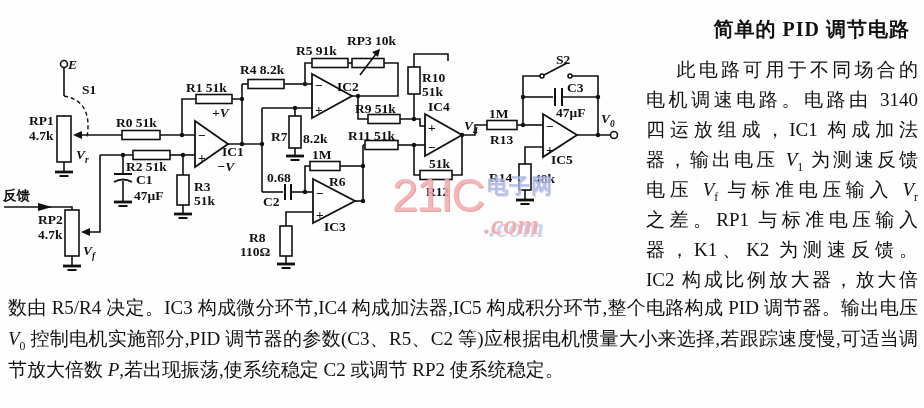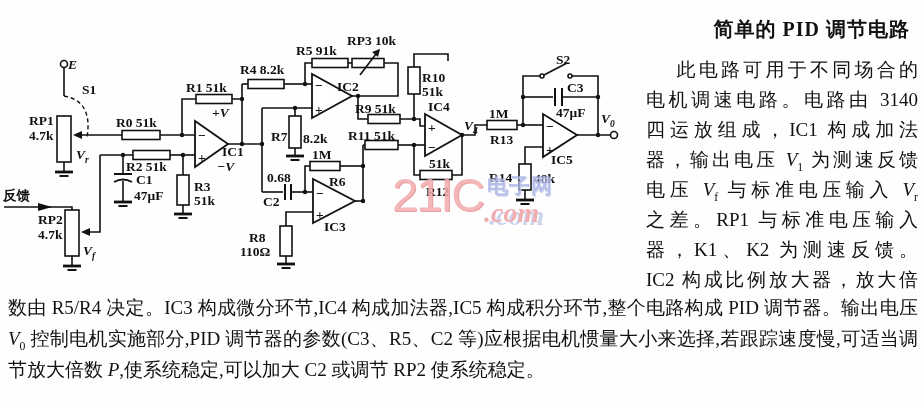--- a/index.html
+++ b/index.html
@@ -19,21 +19,21 @@
   sub{font-size:0.62em;line-height:0;}
   
   .bottom{position:absolute;left:8px;top:292px;width:910px;}
   .bottom .cn-line{line-height:31px;height:31px;}
   .bottom .cn-line.last{text-align-last:left;}
   
   .watermark{position:absolute;left:392px;top:169px;width:170px;height:64px;opacity:.85;}
   .wm-brand{position:absolute;left:0;top:2px;font-family:"Liberation Sans",sans-serif;
             font-weight:normal;font-size:47px;line-height:1;color:#f2abad;letter-spacing:-2px;
             text-shadow:1px 1px 0 #e98f92;}
-  .wm-suffix{position:absolute;left:92px;top:28px;font-family:"Liberation Serif",serif;
+  .wm-suffix{position:absolute;left:92px;top:40px;font-family:"Liberation Serif",serif;
              font-style:italic;font-weight:bold;font-size:28px;color:#efa0a3;
              text-shadow:5px 3px 0 #c7cdeb;}
   .wm-site{position:absolute;left:95px;top:3px;font-family:"Liberation Sans",sans-serif;
            font-weight:bold;font-size:21px;color:#a9b3e2;letter-spacing:1px;
            text-shadow:1px 1px 0 #cdd4f0;}
 </style>
 </head>
 <body>
 
 <div class="page">
@@ -283,21 +283,21 @@
         <div class="cn-line"><span>电压 </span><span class="it">V</span><sub>f</sub><span> 与标准电压输入 </span><span class="it">V</span><sub>r</sub></div>
         <div class="cn-line"><span>之差。RP1 与标准电压输入</span></div>
         <div class="cn-line"><span>器，K1、K2 为测速反馈。</span></div>
         <div class="cn-line"><span>IC2 构成比例放大器，放大倍</span></div>
       </div>
   </div>
 
   <div class="bottom">
       <div class="cn-line"><span>数由 R5/R4 决定。IC3 构成微分环节,IC4 构成加法器,IC5 构成积分环节,整个电路构成 PID 调节器。输出电压</span></div>
       <div class="cn-line"><span class="it">V</span><sub>0</sub><span> 控制电机实施部分,PID 调节器的参数(C3、R5、C2 等)应根据电机惯量大小来选择,若跟踪速度慢,可适当调</span></div>
-      <div class="cn-line last"><span>节放大倍数 </span><span class="it">P</span><span>,使系统稳定,可以加大 C2 或调节 RP2 使系统稳定。</span></div>
+      <div class="cn-line last"><span>节放大倍数 </span><span class="it">P</span><span>,若出现振荡,使系统稳定 C2 或调节 RP2 使系统稳定。</span></div>
     </div>
 
   <div class="watermark">
     <span class="wm-brand">21IC</span>
     <span class="wm-site">电子网</span>
     <span class="wm-suffix">.com</span>
   </div>
 
 </div>
 

